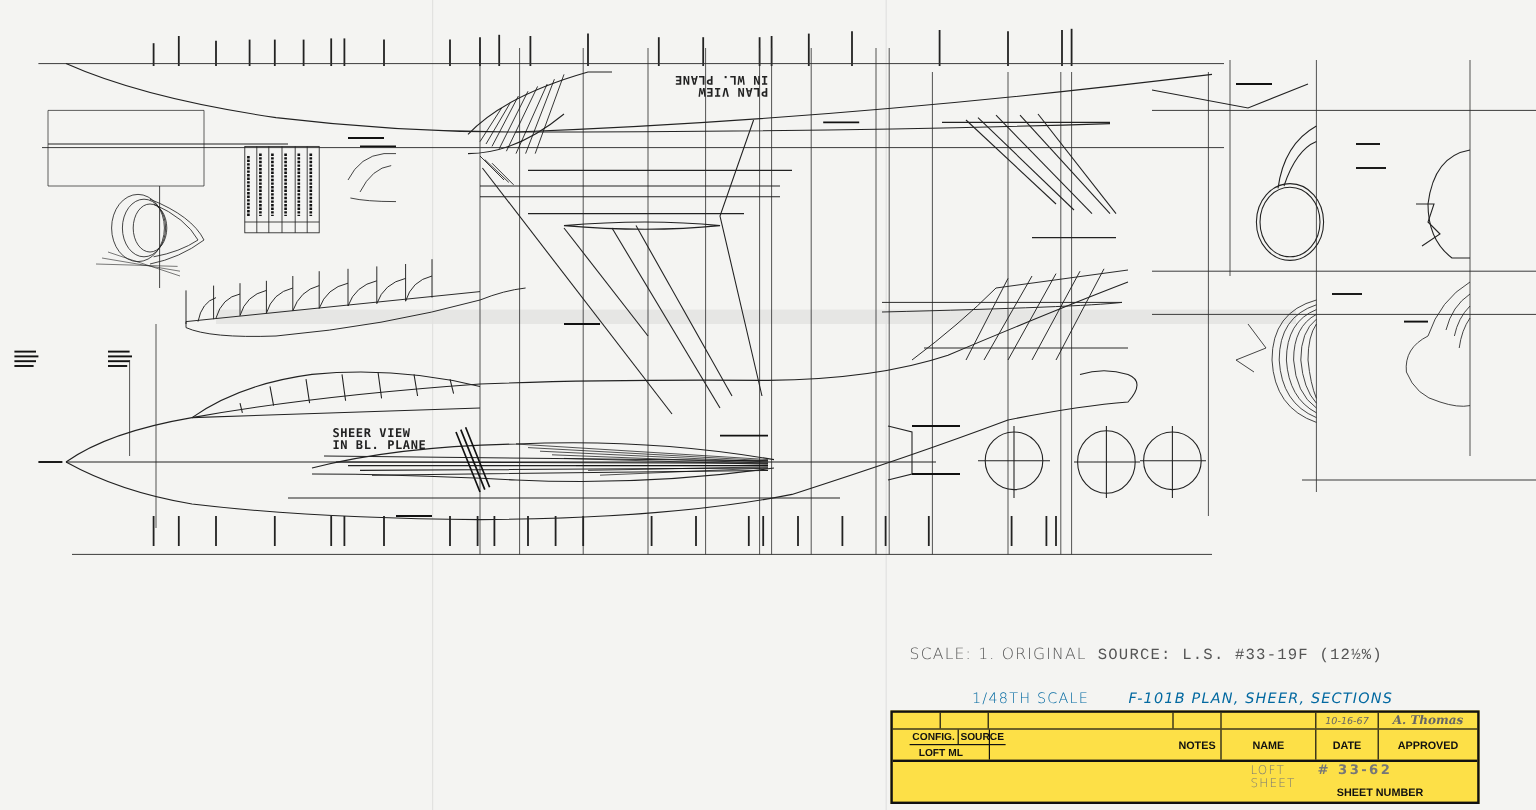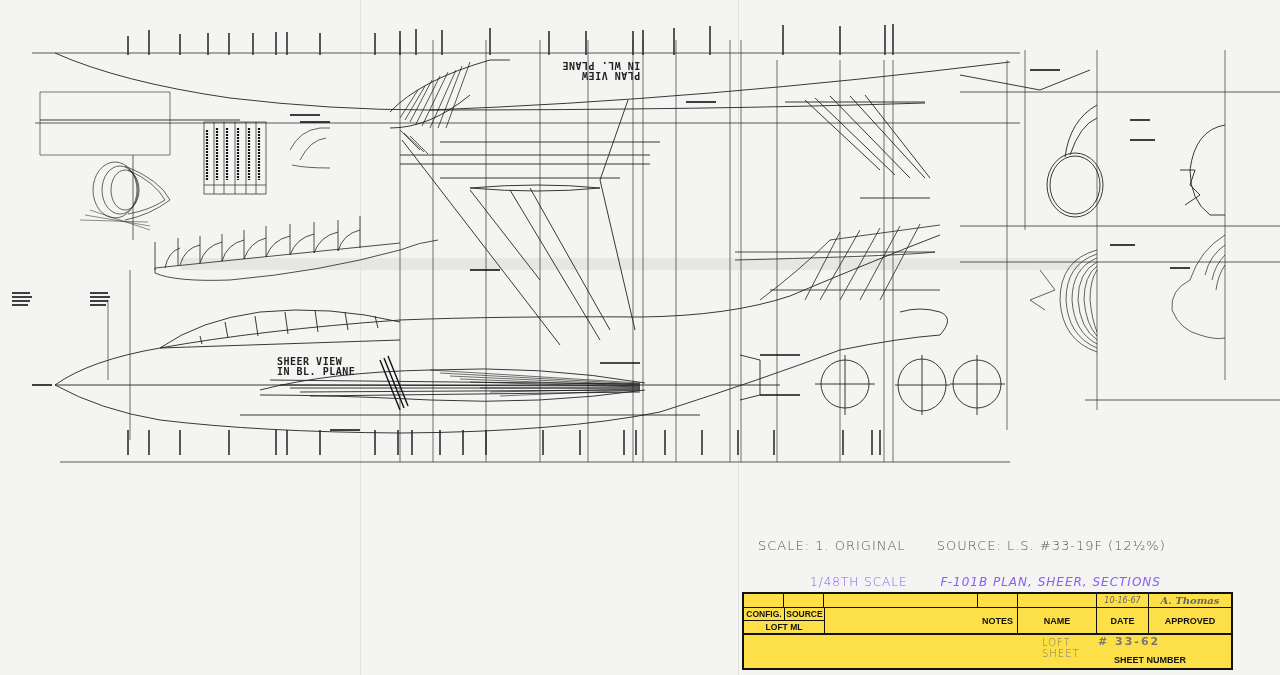--- a/index.html
+++ b/index.html
@@ -2,32 +2,32 @@
 <html><head>
 <meta charset="utf-8">
 <style>
   html, body { margin:0; padding:0; }
   body { width:1280px; height:675px; background:#f4f4f2; position:relative; overflow:hidden;
          font-family:"Liberation Sans", sans-serif; color:#111; }
   #drawing { position:absolute; left:0; top:0; width:1280px; height:675px; }
   .view-title { position:absolute; font-family:"DejaVu Sans Mono", monospace; font-weight:bold; font-size:10px; line-height:10px; color:#222; letter-spacing:0.5px; }
   .plan-title { transform:rotate(180deg); }
   .notes { position:absolute; left:758px; top:538px; font-family:"DejaVu Sans", sans-serif; font-size:13px; color:#555; letter-spacing:1px; font-weight:300; }
-  .notes .src { margin-left:26px; }
-  .scale-line { position:absolute; left:810px; top:575px; font-family:"DejaVu Sans", sans-serif; font-size:12px; color:#8b5cf6; letter-spacing:1px; font-weight:300; }
+  .notes .src { margin-left:4px;font-family:Liberation Mono, monospace; }
+  .scale-line { position:absolute; left:810px; top:575px; font-family:"DejaVu Sans", sans-serif; font-size:12px; color:#0369a1; letter-spacing:1px; font-weight:300; }
   .scale-line .title { margin-left:28px; font-style:italic; }
   .title-block { position:absolute; left:742px; top:592px; width:487px; height:74px; border:2px solid #111; background:#fde047; }
   .tb-row1 { position:absolute; left:0; top:0; width:100%; height:13px; border-bottom:1px solid #111; }
   .tb-row2 { position:absolute; left:0; top:14px; width:100%; height:25px; border-bottom:2px solid #111; }
   .tb-row3 { position:absolute; left:0; top:41px; width:100%; height:33px; }
   .cell { position:absolute; top:0; height:100%; border-right:1px solid #111; box-sizing:border-box;
           display:flex; align-items:center; justify-content:center; font-size:9px; font-weight:bold; }
   .cell.noborder { border-right:none; }
   .cs-box { position:absolute; left:0; top:0; width:80px; height:25px; border-right:1px solid #111; }
-  .cs-top { position:absolute; left:0; top:0; width:80px; height:12px; border-bottom:1px solid #111; display:flex; }
+  .cs-top { position:absolute; left:14px; top:0; width:80px; height:12px; border-bottom:1px solid #111; display:flex; }
   .cs-top span { font-size:8.5px; font-weight:bold; display:flex; align-items:center; justify-content:center; height:12px; }
   .cs-top span.cfg { width:40px; border-right:1px solid #111; }
   .cs-top span.srcl { width:39px; }
   .cs-bot { position:absolute; left:0; top:13px; width:80px; height:12px; font-size:8.5px; font-weight:bold; display:flex; align-items:center; justify-content:center; }
   .hand { font-family:"DejaVu Sans", sans-serif; font-weight:300; font-style:italic; color:#666; font-size:8px; }
   .sig { font-family:"DejaVu Serif", serif; font-style:italic; color:#666; font-size:10px; }
   .mc-cell { position:absolute; left:0; top:0; width:290px; height:33px; border-right:2px solid #111; text-align:center; }
   .mc-logo { font-family:"DejaVu Sans", sans-serif; font-weight:bold; font-style:italic; font-size:19px; letter-spacing:1px; line-height:20px; margin-top:1px; transform:scaleX(1.25); display:inline-block; }
   .mc-city { font-size:8.5px; font-weight:bold; line-height:10px; }
   .sheet-cell { position:absolute; left:292px; top:0; width:195px; height:33px; }

